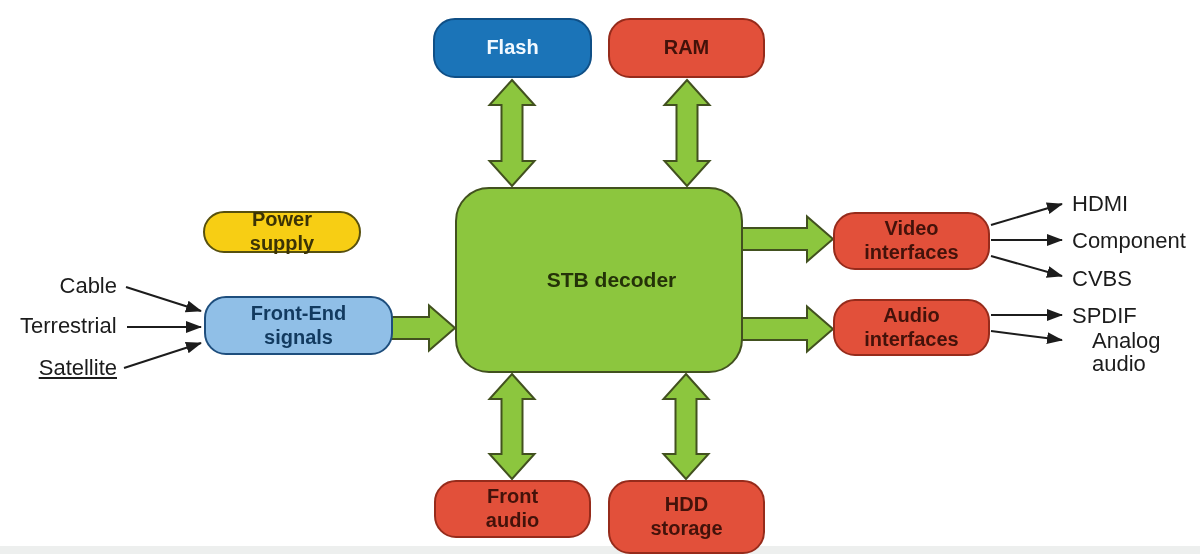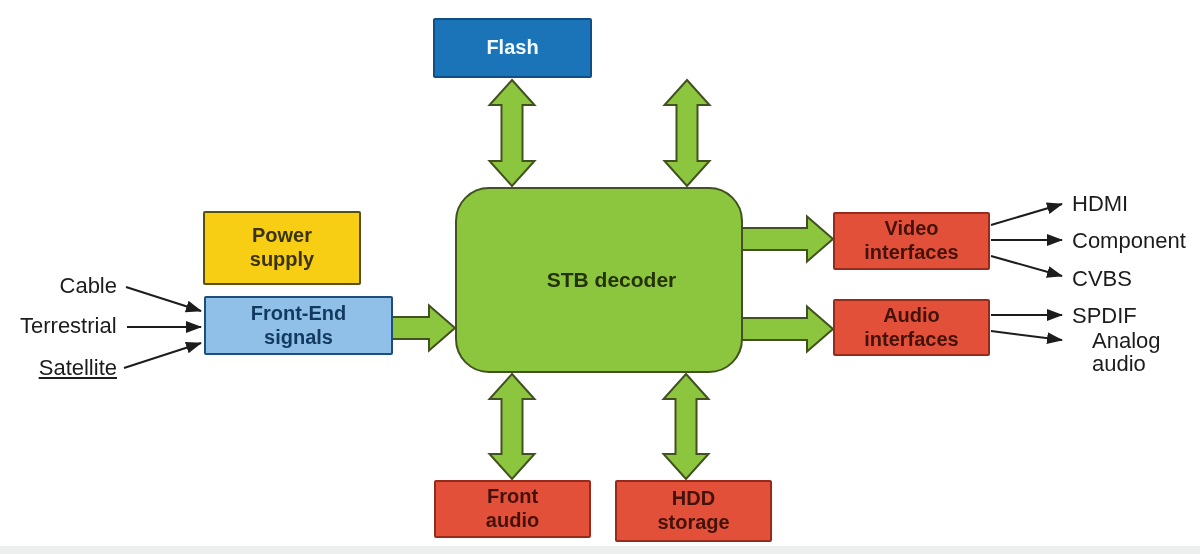--- a/index.html
+++ b/index.html
@@ -8,35 +8,35 @@
     position:relative; width:1200px; height:554px; background:#ffffff;
     font-family:"Liberation Sans", sans-serif; overflow:hidden;
   }
   svg.wires { position:absolute; left:0; top:0; z-index:1; }
   .block-arrow { fill:var(--green_fill); stroke:var(--green_border); stroke-width:2; stroke-linejoin:miter; }
   .thin-line { stroke:var(--line); stroke-width:2; fill:none; }
   .ah-head { fill:var(--line); stroke:none; }
 
   .box {
     position:absolute; z-index:2; display:flex; align-items:center; justify-content:center;
-    text-align:center; border-style:solid; border-width:2.5px; border-radius:2px;
+    text-align:center; border-style:solid; border-width:2.5px; border-radius:22px;
   }
   .box-label { white-space:pre-line; font-weight:bold; font-size:20px; line-height:1.18; }
 
   .flash      { left:433px; top:18px;  width:159px; height:60px; background:var(--blue_fill); border-color:var(--blue_border); color:var(--blue_text); }
   .ram        { left:608px; top:18px;  width:157px; height:60px; background:var(--red_fill);  border-color:var(--red_border);  color:var(--red_text); }
   .stb        { left:455px; top:187px; width:288px; height:186px; border-radius:34px;
                 background:var(--green_fill); border-color:var(--green_border); color:var(--green_text);padding-left:25px; }
   .stb .box-label { font-size:21px; }
-  .power      { left:203px; top:211px; width:158px; height:74px; background:var(--yellow_fill); border-color:var(--yellow_border); color:var(--yellow_text); }
+  .power      { left:203px; top:211px; width:158px; height:42px; background:var(--yellow_fill); border-color:var(--yellow_border); color:var(--yellow_text); }
   .frontend   { left:204px; top:296px; width:189px; height:59px; background:var(--lightblue_fill); border-color:var(--lightblue_border); color:var(--lightblue_text); }
   .video      { left:833px; top:212px; width:157px; height:58px; background:var(--red_fill); border-color:var(--red_border); color:var(--red_text); }
   .audio      { left:833px; top:299px; width:157px; height:57px; background:var(--red_fill); border-color:var(--red_border); color:var(--red_text); }
   .frontpanel { left:434px; top:480px; width:157px; height:58px; background:var(--red_fill); border-color:var(--red_border); color:var(--red_text); }
-  .hdd        { left:608px; top:480px; width:157px; height:62px; background:var(--red_fill); border-color:var(--red_border); color:var(--red_text);margin-left:7px; }
+  .hdd        { left:608px; top:480px; width:157px; height:74px; background:var(--red_fill); border-color:var(--red_border); color:var(--red_text); }
 
   .lbl { position:absolute; z-index:2; font-size:22px; line-height:23px; color:var(--line); white-space:pre-line; }
   .lbl-cable       { left:20px; top:274px; width:97px; text-align:right; }
   .lbl-terrestrial { left:20px; top:314px; width:97px; text-align:left; }
   .lbl-satellite   { left:20px; top:356px; width:97px; text-align:right;text-decoration:underline; }
   .lbl-hdmi        { left:1072px; top:192px; }
   .lbl-component   { left:1072px; top:229px; }
   .lbl-cvbs        { left:1072px; top:267px; }
   .lbl-spdif       { left:1072px; top:304px; }
   .lbl-analog      { left:1072px; top:329px;margin-left:20px; }
@@ -73,20 +73,23 @@
     <path class="thin-line" marker-end="url(#ah)" d="M991,225 L1062,204"></path>
     <path class="thin-line" marker-end="url(#ah)" d="M991,240 L1062,240"></path>
     <path class="thin-line" marker-end="url(#ah)" d="M991,256 L1062,276"></path>
     <path class="thin-line" marker-end="url(#ah)" d="M991,315 L1062,315"></path>
     <path class="thin-line" marker-end="url(#ah)" d="M991,331 L1062,340"></path>
   </svg>
 
   <div class="box flash">
     <span class="box-label">Flash</span>
   </div>
+  <div class="box ram">
+    <span class="box-label">RAM</span>
+  </div>
   <div class="box stb">
     <span class="box-label">STB decoder</span>
   </div>
   <div class="box power">
     <span class="box-label">Power
 supply</span>
   </div>
   <div class="box frontend">
     <span class="box-label">Front-End
 signals</span>

